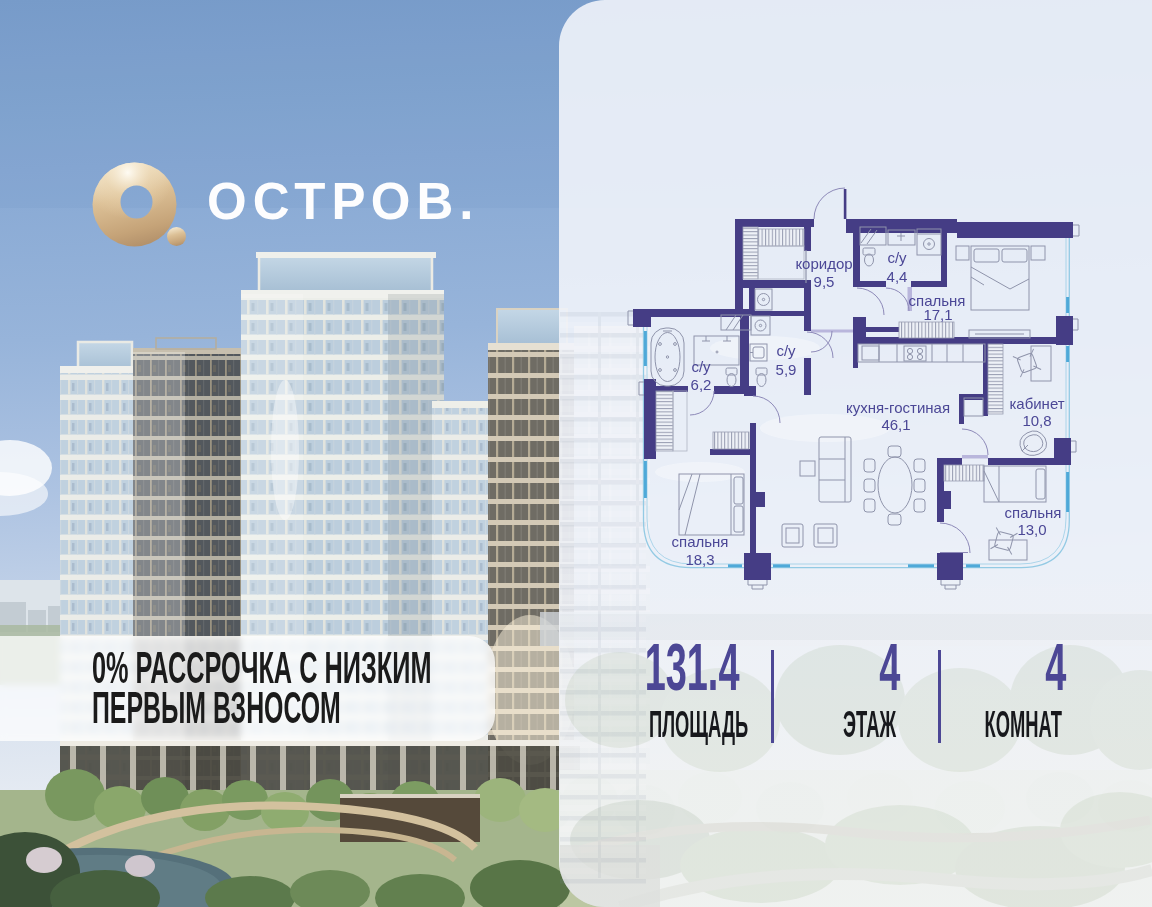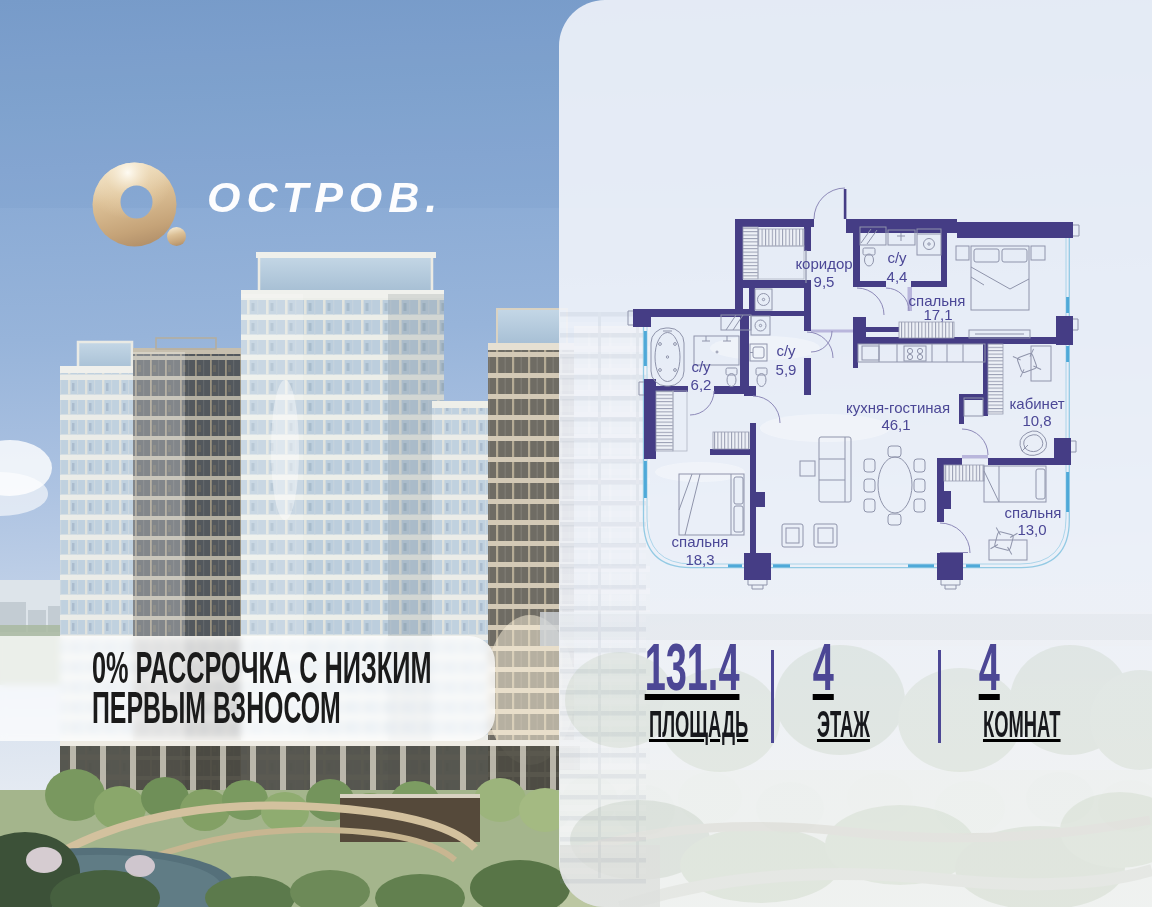--- a/index.html
+++ b/index.html
@@ -13,35 +13,35 @@
   .plan{left:0;top:0;width:1152px;height:907px;}
   
   .panel{left:559px;top:0;width:593px;height:907px;
     background:rgba(240,243,250,0.9);
     border-radius:46px 0 0 46px;}
   .panelwash{left:559px;top:560px;width:593px;height:347px;
     background:linear-gradient(180deg,rgba(238,240,243,0) 0%,rgba(240,241,238,0.45) 55%,rgba(242,243,238,0.55) 100%);
     border-radius:0 0 0 46px;}
   
   .logo{left:88px;top:158px;width:420px;height:95px;}
-  .logotext{left:207px;top:176px;color:#fdfdfe;font-weight:700;font-size:43px;
-    letter-spacing:6px;line-height:1;font-style:italic;}
+  .logotext{left:207px;top:176px;color:#fdfdfe;font-weight:700;font-size:51px;
+    letter-spacing:6px;line-height:1;}
   
   .banner{left:0;top:636px;width:495px;height:105px;background:rgba(255,255,255,0.75);backdrop-filter:blur(3px);
     border-radius:0 26px 26px 0;}
   .bl1{left:92px;top:646px;color:#1b1b1b;font-weight:700;font-size:44px;line-height:1;
     transform:scaleX(0.575);transform-origin:left top;white-space:nowrap;}
   .bl2{left:92px;top:686px;color:#1b1b1b;font-weight:700;font-size:44px;line-height:1;
     transform:scaleX(0.565);transform-origin:left top;white-space:nowrap;}
   
   .num{color:#4c4795;font-weight:700;font-size:67px;line-height:1;white-space:nowrap;
     transform:scaleX(0.565);transform-origin:center top;}
   .lab{color:#17181c;font-weight:700;font-size:36px;line-height:1;white-space:nowrap;
     transform:scaleX(0.51);transform-origin:center top;}
-  .statcol{text-align:left;text-decoration:underline;}
+  .statcol{text-align:right;}
   .div1{width:2.5px;background:#4c4795;}
 </style>
 </head>
 <body>
 
 <div class="abs sky"></div>
 
 <svg class="abs photo" viewBox="0 0 1152 907" xmlns="http://www.w3.org/2000/svg">
 <defs>
   <linearGradient id="glassA" x1="0" y1="0" x2="0" y2="1">

